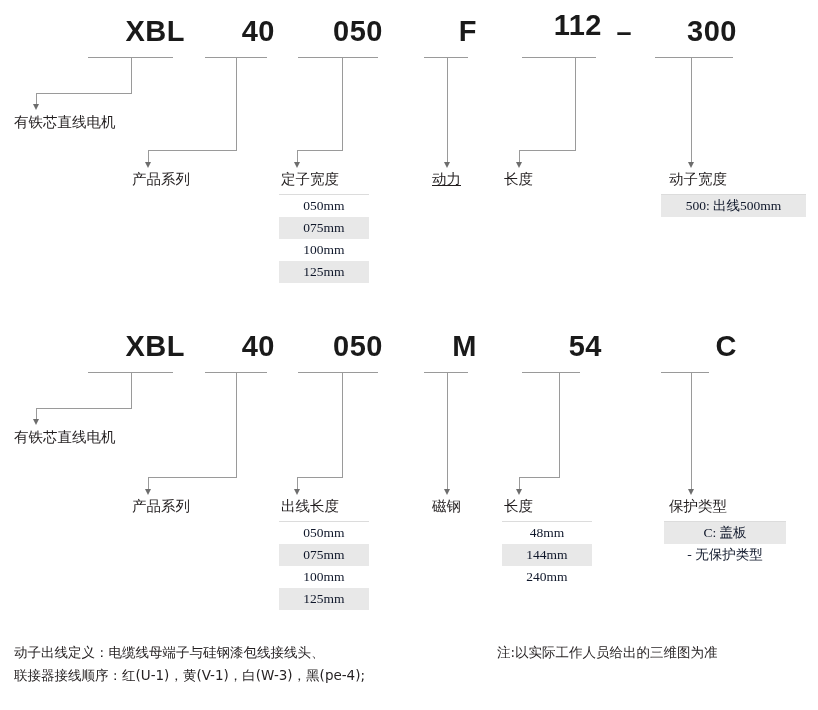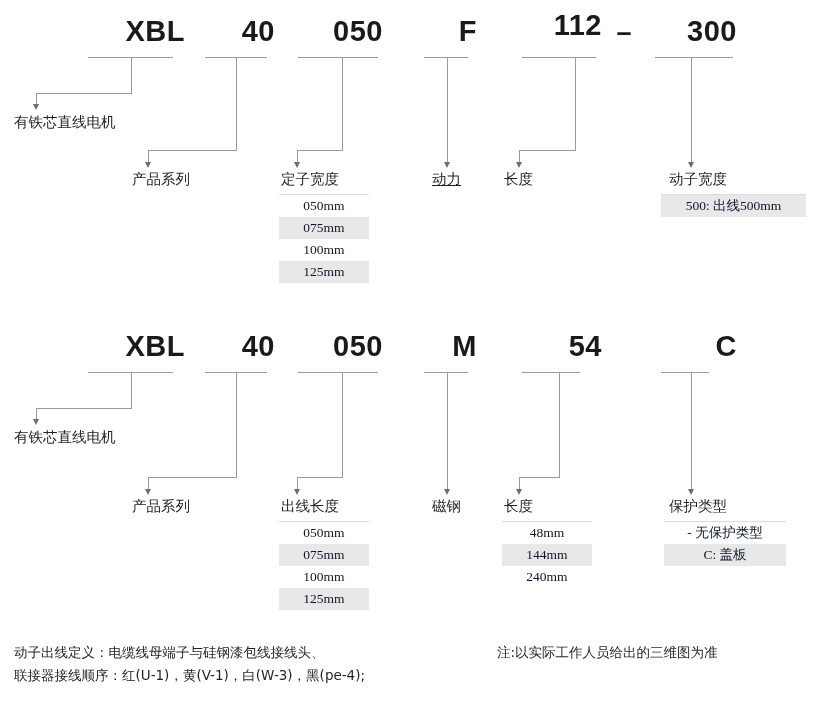--- a/index.html
+++ b/index.html
@@ -236,22 +236,22 @@
 
   <div class="opt-table" style="left:502px; top:206px; width:90px;">
     <div class="opt-row">48mm</div>
     <div class="opt-row shade">144mm</div>
     <div class="opt-row">240mm</div>
     <div class="opt-row blank">&nbsp;</div>
     <div class="opt-row blank">&nbsp;</div>
   </div>
 
   <div class="opt-table" style="left:664px; top:206px; width:122px;">
+    <div class="opt-row shade">C: 盖板</div>
     <div class="opt-row">- 无保护类型</div>
-    <div class="opt-row shade">C: 盖板</div>
     <div class="opt-row blank">&nbsp;</div>
     <div class="opt-row blank">&nbsp;</div>
     <div class="opt-row blank">&nbsp;</div>
   </div>
 
 </div>
 
 <div class="note" id="note-left">
   <div>动子出线定义：电缆线母端子与硅钢漆包线接线头、</div>
   <div>联接器接线顺序：红(U-1)，黄(V-1)，白(W-3)，黑(pe-4);</div>

